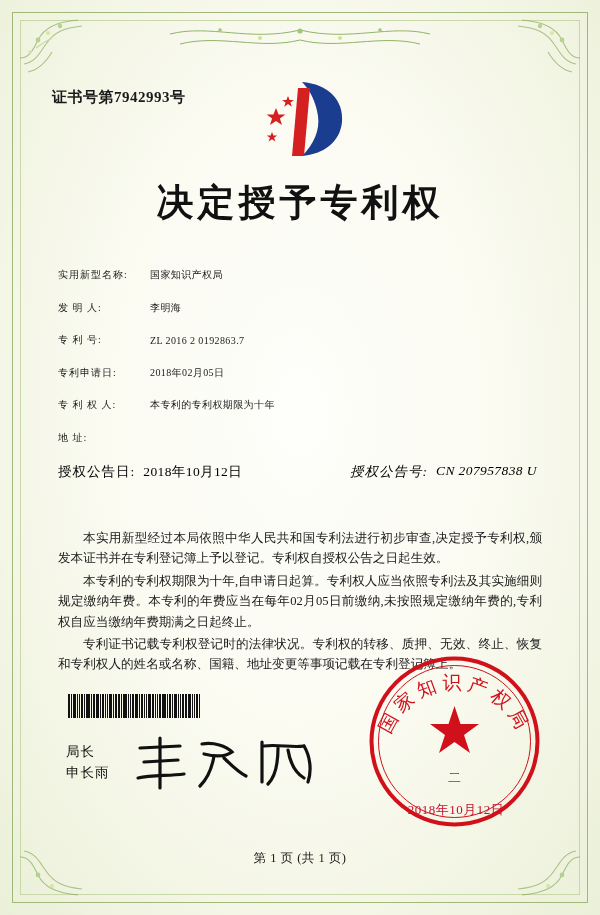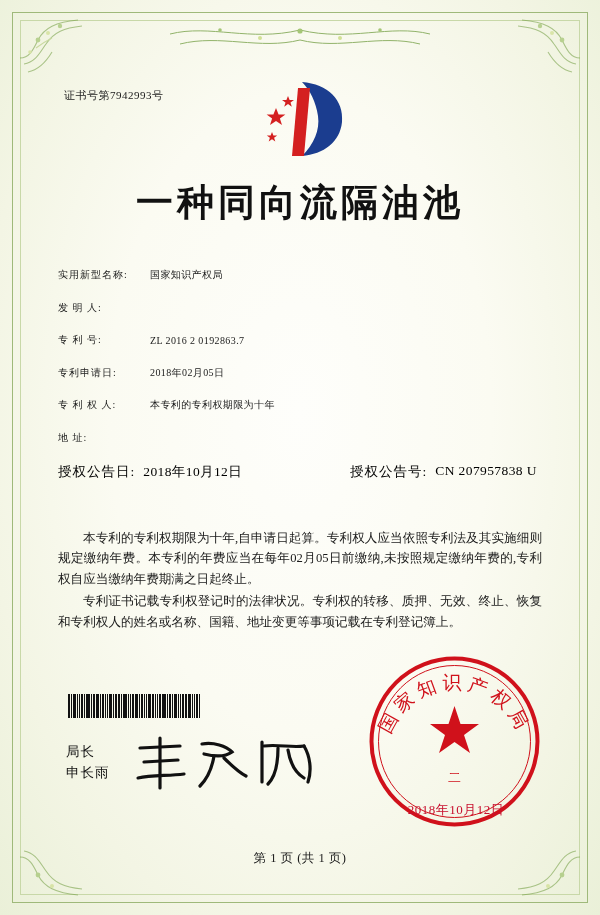--- a/index.html
+++ b/index.html
@@ -61,26 +61,27 @@
   }
   .top-ornament svg { width: 100%; height: 100%; }
 
   .content {
     position: absolute;
     left: 0; top: 0; right: 0; bottom: 0;
   }
 
   .cert-number {
     position: absolute;
-    left: 64px;
+    left: 52px;
     top: 88px;
-    font-size: 11px;
+    font-size: 15px;
     color: #1a1a1a;
     letter-spacing: 0.5px;
     font-family: "Liberation Serif", serif;
+    font-weight: bold;
   }
 
   
   .logo {
     position: absolute;
     left: 258px;
     top: 78px;
     width: 90px;
     height: 82px;
   }
@@ -133,21 +134,21 @@
     letter-spacing: 0.4px;
   }
 
   .dual-row {
     display: flex;
     align-items: baseline;
     font-size: 13.5px;
     margin-bottom: 24px;
   }
   .dual-left { width: 292px; flex: 0 0 292px; display: flex; }
-  .dual-right { flex: 1 1 auto; display: flex; }
+  .dual-right { flex: 1 1 auto; display: flex; font-style: italic; }
   .dual-label { flex: 0 0 auto; letter-spacing: 1px; padding-right: 8px; }
   .dual-value { flex: 1 1 auto; letter-spacing: 0.4px; }
 
   .paragraphs {
     position: absolute;
     left: 58px;
     top: 528px;
     width: 484px;
     font-size: 12.6px;
     line-height: 1.62;
@@ -306,29 +307,30 @@
         <path d="M40 10 L52 10 L46 78 L34 78 Z" fill="#d42020"></path>
         <g fill="#d42020">
           <polygon points="18,30 20.6,36.4 27.4,36.4 21.9,40.4 24,47 18,43 12,47 14.1,40.4 8.6,36.4 15.4,36.4"></polygon>
           <polygon points="30,18 31.6,22 36,22 32.5,24.5 33.8,28.7 30,26.1 26.2,28.7 27.5,24.5 24,22 28.4,22"></polygon>
           <polygon points="14,54 15.4,57.6 19.2,57.6 16.1,59.8 17.3,63.4 14,61.2 10.7,63.4 11.9,59.8 8.8,57.6 12.6,57.6"></polygon>
         </g>
       </svg>
     </div>
 
 
-    <div class="title">一种同向流隔油池</div>
+    <div class="title">决定授予专利权</div>
 
     <div class="fields">
       <div class="field-row">
         <div class="field-label">实用新型名称:</div>
         <div class="field-value">国家知识产权局</div>
       </div>
       <div class="field-row">
         <div class="field-label">发 明 人:</div>
+        <div class="field-value">李明海</div>
       </div>
       <div class="field-row">
         <div class="field-label">专 利 号:</div>
         <div class="field-value">ZL 2016 2 0192863.7</div>
       </div>
       <div class="field-row">
         <div class="field-label">专利申请日:</div>
         <div class="field-value">2018年02月05日</div>
       </div>
       <div class="field-row">
@@ -345,20 +347,21 @@
           <div class="dual-value">2018年10月12日</div>
         </div>
         <div class="dual-right">
           <div class="dual-label">授权公告号:</div>
           <div class="dual-value">CN 207957838 U</div>
         </div>
       </div>
     </div>
 
     <div class="paragraphs">
+      <p>本实用新型经过本局依照中华人民共和国专利法进行初步审查,决定授予专利权,颁发本证书并在专利登记簿上予以登记。专利权自授权公告之日起生效。</p>
       <p>本专利的专利权期限为十年,自申请日起算。专利权人应当依照专利法及其实施细则规定缴纳年费。本专利的年费应当在每年02月05日前缴纳,未按照规定缴纳年费的,专利权自应当缴纳年费期满之日起终止。</p>
       <p>专利证书记载专利权登记时的法律状况。专利权的转移、质押、无效、终止、恢复和专利权人的姓名或名称、国籍、地址变更等事项记载在专利登记簿上。</p>
     </div>
 
     <div class="barcode">
       <i style="width:2px"></i>
         <i style="width:1px"></i>
         <i style="width:3px"></i>
         <i style="width:1px"></i>
       <i style="width:1px"></i>

